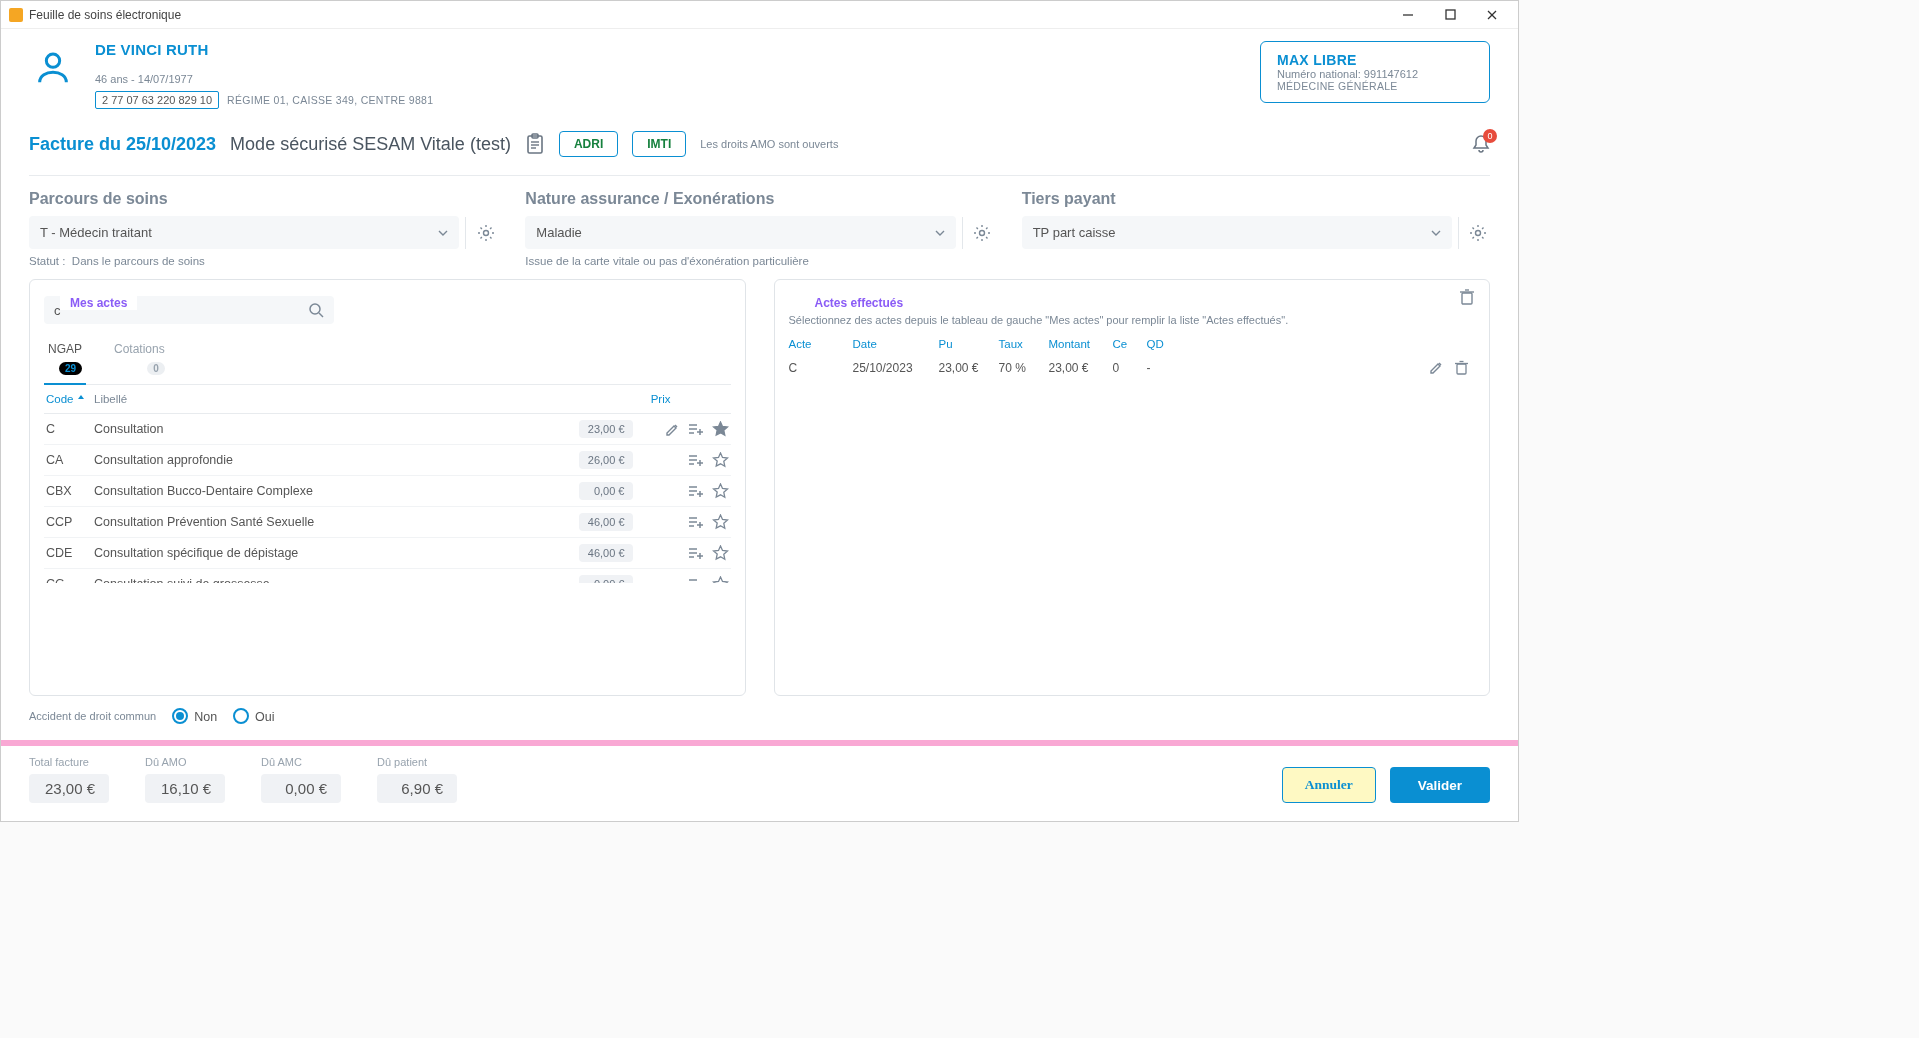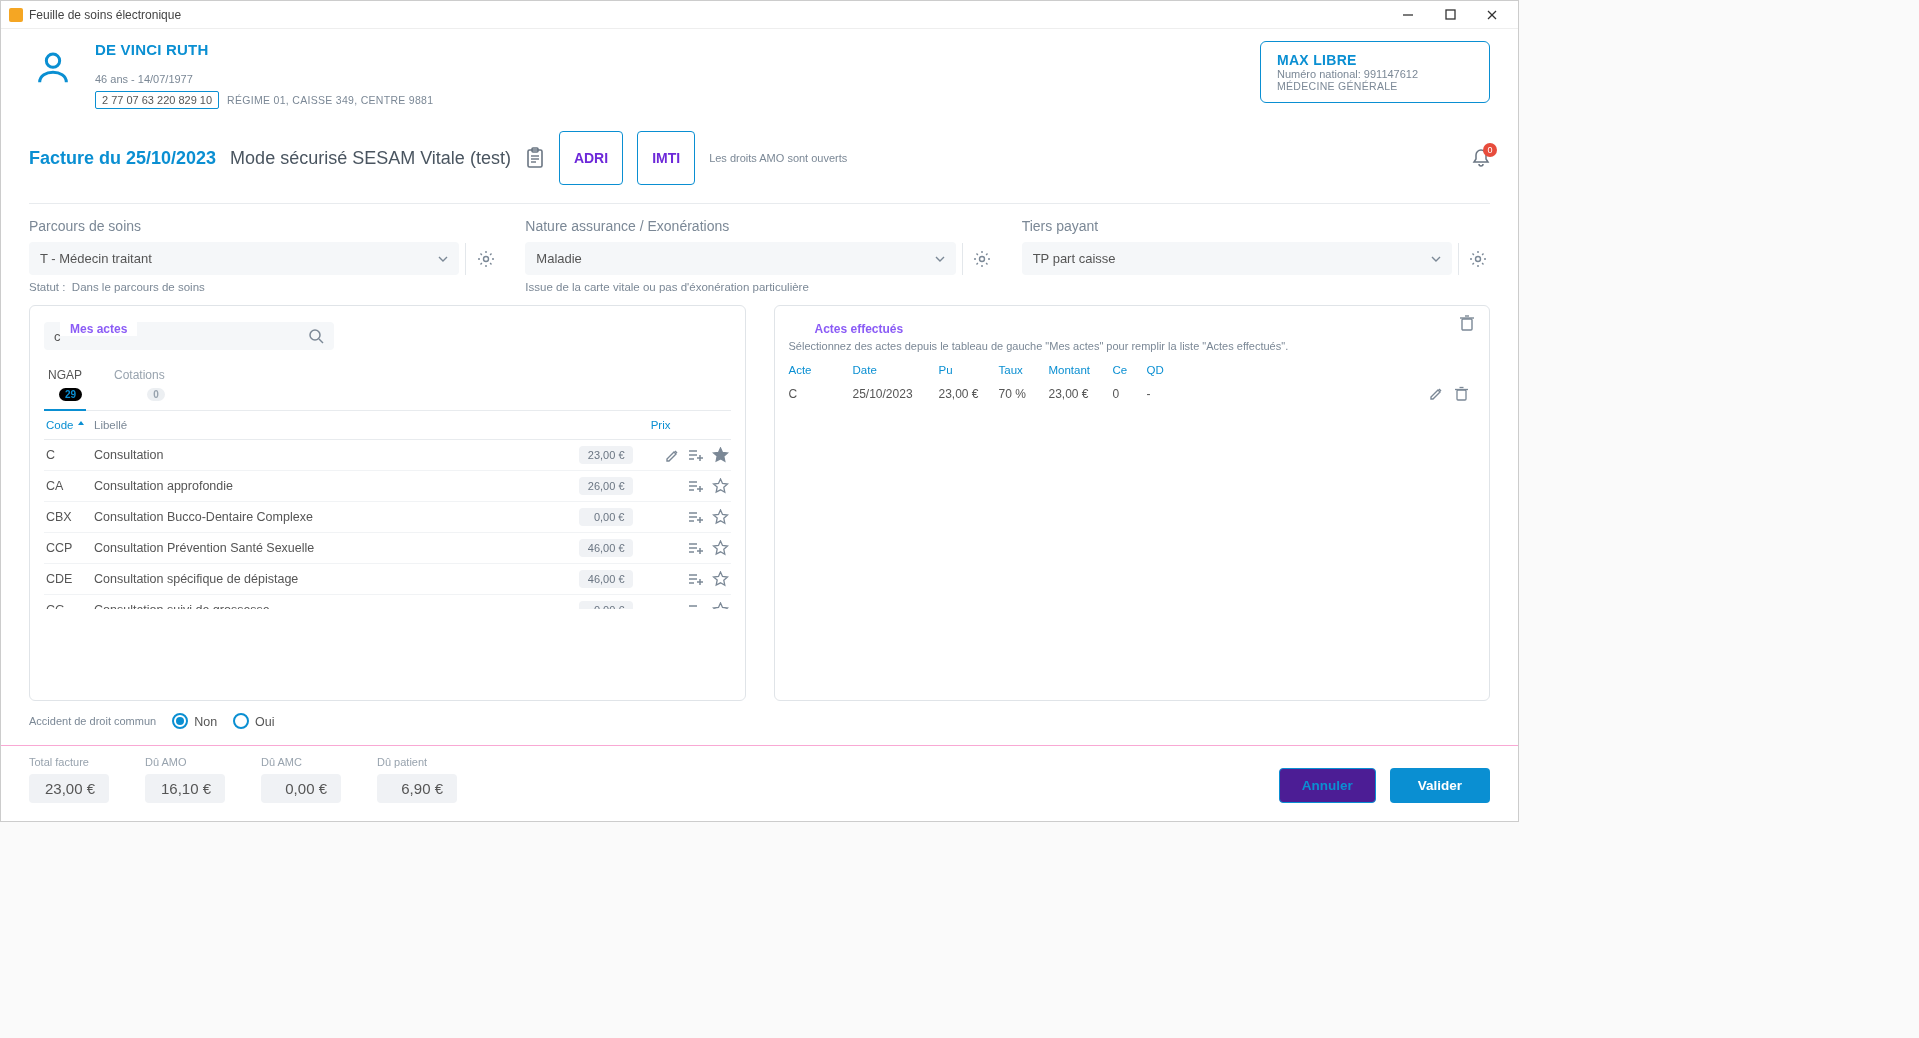--- a/index.html
+++ b/index.html
@@ -27,28 +27,28 @@
 
 .doctor-box { border: 1.5px solid #0a8fd2; border-radius: 6px; padding: 10px 16px; width: 230px; margin-top: 0; }
 .doctor-name { color: #0a8fd2; font-weight: 700; font-size: 14px; letter-spacing: 0.3px; }
 .doctor-line { font-size: 11px; color: #7b8896; }
 .doctor-spec { font-size: 10.5px; color: #7b8896; letter-spacing: 0.3px; }
 
 .invoice-row { display: flex; align-items: center; gap: 14px; margin-top: 22px; padding-bottom: 18px; border-bottom: 1px solid #e8ebee; }
 .invoice-title { color: #0a8fd2; font-size: 18px; font-weight: 600; }
 .invoice-mode { font-size: 18px; color: #4a5560; }
 .clipboard-icon { display: inline-flex; }
-.pill-btn { border: 1.5px solid #0a8fd2; color: #6d28d9; background: #fff; padding: 18px 14px; border-radius: 4px; font-size: 14px; font-weight: 600; cursor: pointer; }
+.pill-btn { border: 1.5px solid #0a8fd2; color: #15803d; background: #fff; padding: 5px 14px; border-radius: 4px; font-size: 12px; font-weight: 600; cursor: pointer; }
 .rights-txt { font-size: 11px; color: #7b8896; }
 .bell-area { margin-left: auto; display: flex; align-items: center; position: relative; }
 .bell-badge { position: absolute; top: -5px; right: -7px; background: #e74c3c; color: #fff; border-radius: 8px; font-size: 9px; width: 14px; height: 14px; display: flex; align-items: center; justify-content: center; }
 
 .form-row { display: flex; gap: 28px; margin-top: 14px; }
 .form-col { flex: 1; }
-.field-label { font-size: 14px; color: #7b8896; margin-bottom: 8px; }
+.field-label { font-size: 16px; color: #7b8896; margin-bottom: 8px; font-weight: bold; }
 .select-row { display: flex; align-items: center; gap: 6px; }
 .select-box { flex: 1; background: #f5f7f9; border: 1px solid transparent; border-radius: 4px; padding: 8px 10px; display: flex; justify-content: space-between; align-items: center; font-size: 13px; color: #555; cursor: pointer; }
 .gear-btn { width: 32px; height: 32px; display: flex; align-items: center; justify-content: center; cursor: pointer; border-left: 1px solid #e3e7eb; padding-left: 8px; }
 .field-hint { font-size: 11.5px; color: #7b8896; margin-top: 6px; }
 
 .panels-row { display: flex; gap: 28px; margin-top: 12px; flex: 1; min-height: 0; }
 .panel { flex: 1; border: 1px solid #e0e4e8; border-radius: 6px; padding: 12px 14px; position: relative; }
 .panel-legend { position: absolute; top: -8px; left: 30px; background: #fff; padding: 0 10px; font-size: 12px; color: #8b5cf6; font-weight: 700; margin-top: 24px; }
 .panel-top-action { position: absolute; top: 8px; right: 14px; cursor: pointer; }
 
@@ -85,26 +85,26 @@
 .rc-montant { width: 50px; }
 .rc-ce { width: 20px; }
 .rc-qd { flex: 1; }
 .rc-actions { display: flex; gap: 10px; margin-left: auto; }
 
 .accident-row { display: flex; align-items: center; gap: 16px; font-size: 11px; color: #7b8896; margin-top: 12px; }
 .radio-opt { display: flex; align-items: flex-end; gap: 6px; font-size: 12.5px; color: #555; cursor: pointer; }
 .radio-circle { width: 16px; height: 16px; border: 2px solid #0a8fd2; border-radius: 50%; display: flex; align-items: center; justify-content: center; }
 .radio-circle.checked::after { content: ''; width: 8px; height: 8px; background: #0a8fd2; border-radius: 50%; }
 
-.footer { display: flex; align-items: flex-end; padding: 10px 28px 18px; border-top: 1px solid #f9a8d4; justify-content: center; }
+.footer { display: flex; align-items: flex-end; padding: 10px 28px 18px; border-top: 6px solid #f9a8d4; justify-content: center; }
 .amount-block { margin-right: 36px; }
 .amount-label { font-size: 11px; color: #98a3ae; margin-bottom: 6px; }
 .amount-box { background: #f0f2f5; border-radius: 4px; padding: 6px 14px; font-size: 15px; color: #555; min-width: 80px; text-align: right; }
 .footer-actions { margin-left: auto; display: flex; gap: 14px; }
-.btn-cancel { border: 1.5px solid #0a8fd2; background: #4c1d95; color: #0a8fd2; padding: 9px 22px; border-radius: 4px; font-size: 13.5px; font-weight: 600; cursor: pointer; }
+.btn-cancel { border: 1.5px solid #0a8fd2; background: #fef9c3; color: #0a8fd2; padding: 9px 22px; border-radius: 4px; font-size: 13.5px; font-weight: 600; cursor: pointer; font-family: Liberation Serif, serif; }
 .btn-validate { background: #0a8fd2; color: #fff; padding: 10px 28px; border-radius: 4px; font-size: 13.5px; font-weight: 600; border: none; cursor: pointer; }
 
 svg { display: block; }
 </style>
 </head>
 <body>
 
 <div class="window">
 
   <div class="titlebar">

